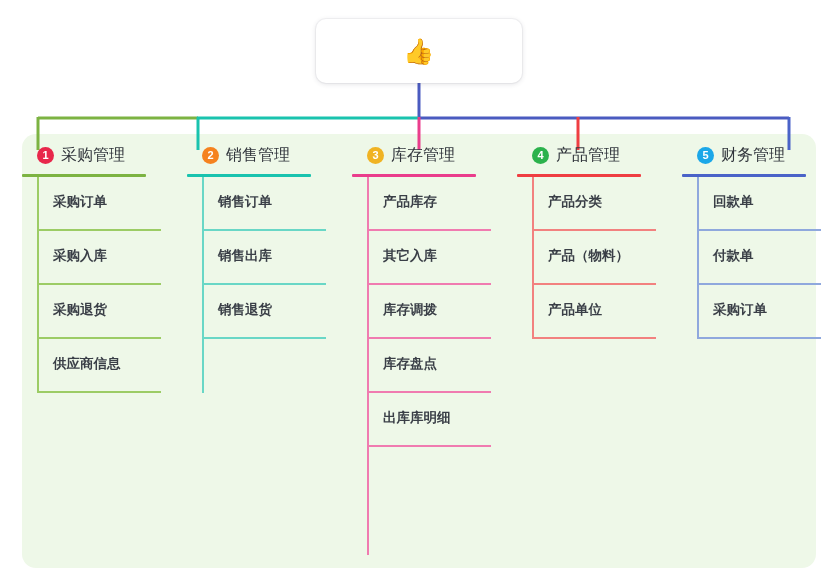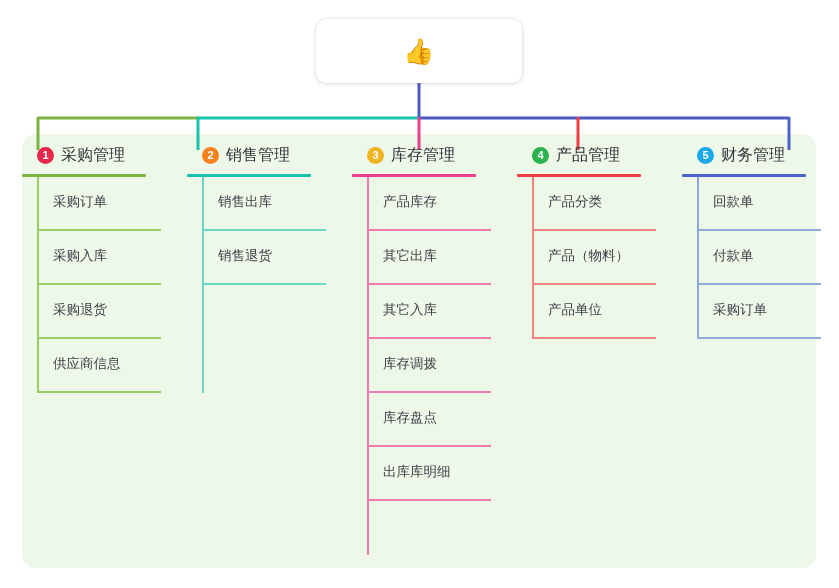--- a/index.html
+++ b/index.html
@@ -45,21 +45,21 @@
     flex:0 0 auto;
   }
   .branch-title{font-size:16px;color:#31353c;white-space:nowrap;}
   .head-rule{height:3px;margin-top:7px;border-radius:1px;}
 
   .children{position:relative;margin-top:0;}
   .spine{position:absolute;left:15px;top:0;width:2px;}
   .leaf{position:relative;height:54px;}
   .leaf-label{
     position:absolute;left:31px;top:16px;
-    font-size:13.5px;color:#3a3f47;white-space:nowrap;
+    font-size:13.5px;color:#3a3f47;white-space:nowrap;font-weight:bold;
   }
   .leaf-rule{position:absolute;left:15px;bottom:0;height:2px;}
 
   
   #branch-1{left:22px;}  #branch-1 .head-rule,#branch-1 .leaf-rule{width:124px;}
   #branch-2{left:187px;} #branch-2 .head-rule,#branch-2 .leaf-rule{width:124px;}
   #branch-3{left:352px;} #branch-3 .head-rule,#branch-3 .leaf-rule{width:124px;}
   #branch-4{left:517px;} #branch-4 .head-rule,#branch-4 .leaf-rule{width:124px;}
   #branch-5{left:682px;} #branch-5 .head-rule,#branch-5 .leaf-rule{width:124px;}
 </style>
@@ -120,20 +120,24 @@
 
   <div class="branch" id="branch-2">
     <div class="branch-head">
       <span class="badge" style="background: rgb(245, 130, 31);">2</span>
       <span class="branch-title">销售管理</span>
     </div>
     <div class="head-rule" style="background: rgb(25, 195, 174);"></div>
     <div class="children">
       <div class="spine" style="background: rgb(105, 215, 198); height: 216px;"></div>
       <div class="leaf">
+        <span class="leaf-label">销售订单</span>
+        <span class="leaf-rule" style="background: rgb(105, 215, 198);"></span>
+      </div>
+      <div class="leaf">
         <span class="leaf-label">销售出库</span>
         <span class="leaf-rule" style="background: rgb(105, 215, 198);"></span>
       </div>
       <div class="leaf">
         <span class="leaf-label">销售退货</span>
         <span class="leaf-rule" style="background: rgb(105, 215, 198);"></span>
       </div>
     </div>
   </div>
 
@@ -143,24 +147,20 @@
       <span class="branch-title">库存管理</span>
     </div>
     <div class="head-rule" style="background: rgb(234, 61, 140);"></div>
     <div class="children">
       <div class="spine" style="background: rgb(240, 123, 176); height: 378px;"></div>
       <div class="leaf">
         <span class="leaf-label">产品库存</span>
         <span class="leaf-rule" style="background: rgb(240, 123, 176);"></span>
       </div>
       <div class="leaf">
-        <span class="leaf-label">其它出库</span>
-        <span class="leaf-rule" style="background: rgb(240, 123, 176);"></span>
-      </div>
-      <div class="leaf">
         <span class="leaf-label">其它入库</span>
         <span class="leaf-rule" style="background: rgb(240, 123, 176);"></span>
       </div>
       <div class="leaf">
         <span class="leaf-label">库存调拨</span>
         <span class="leaf-rule" style="background: rgb(240, 123, 176);"></span>
       </div>
       <div class="leaf">
         <span class="leaf-label">库存盘点</span>
         <span class="leaf-rule" style="background: rgb(240, 123, 176);"></span>

